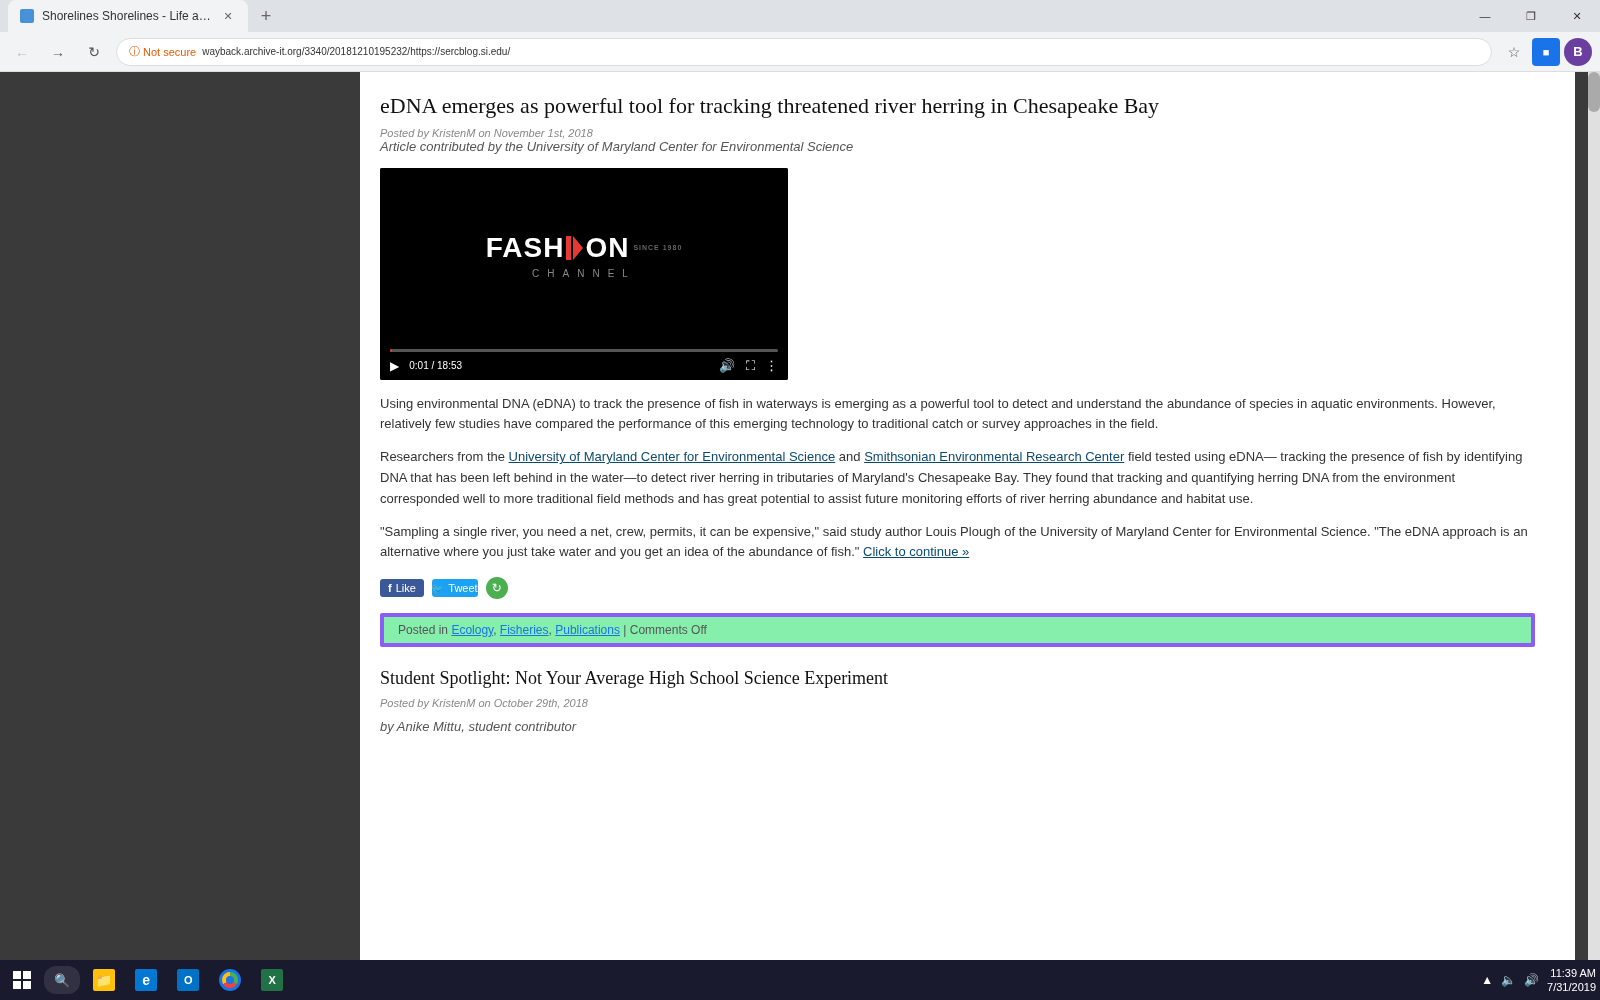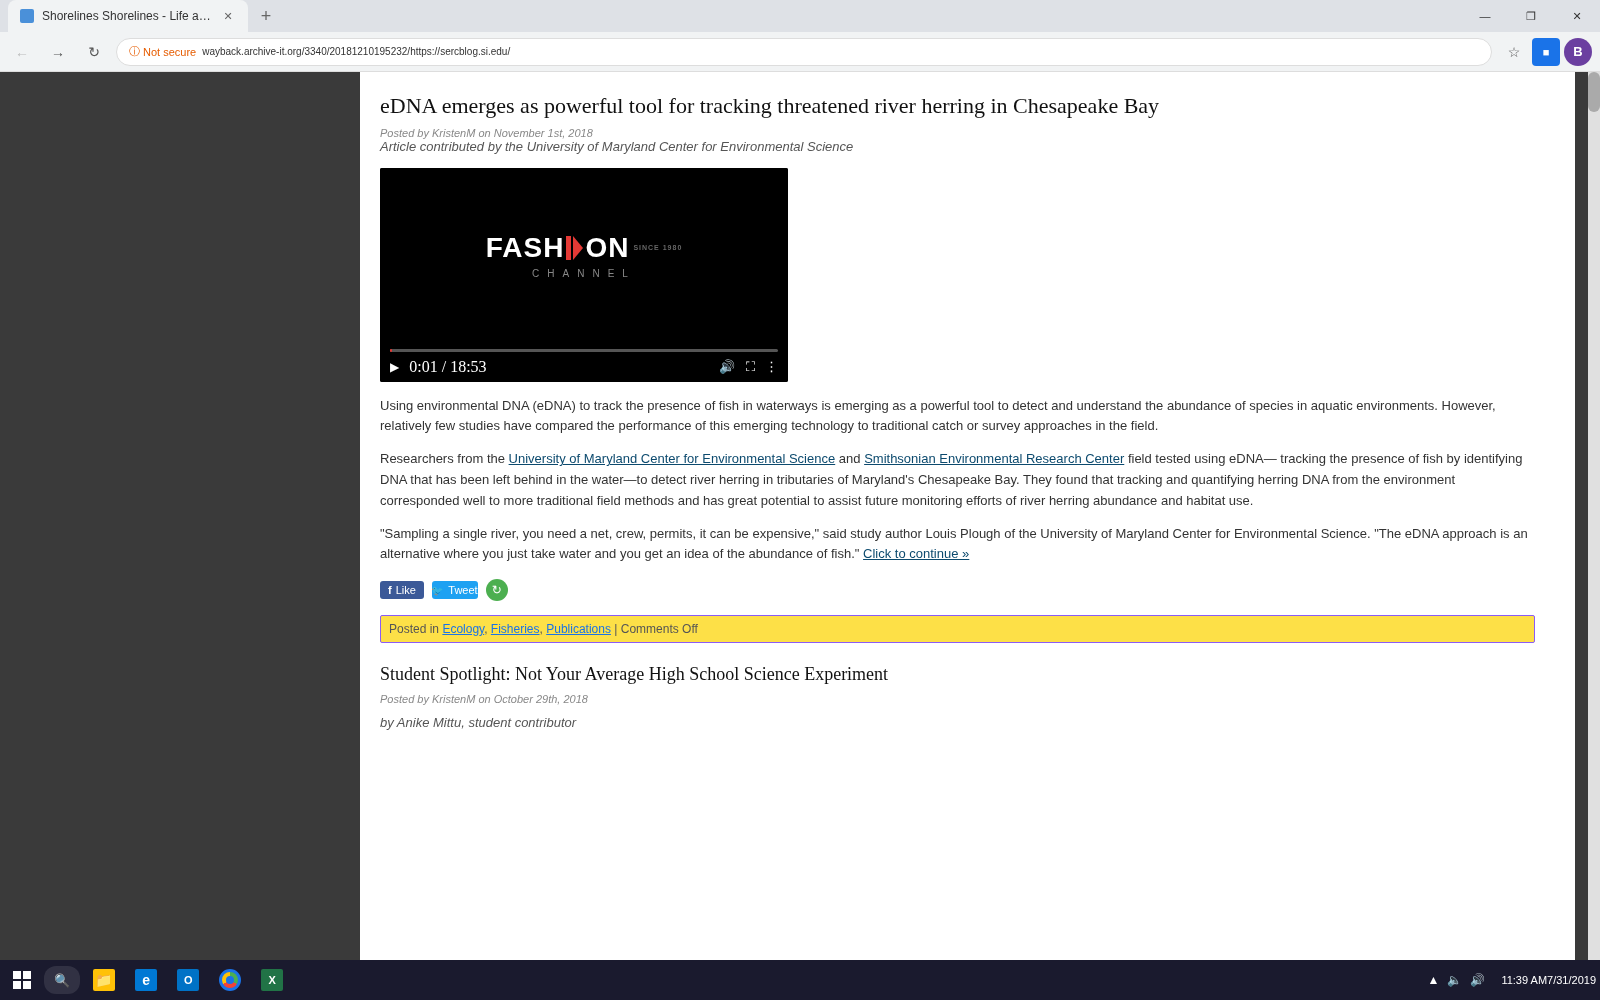--- a/index.html
+++ b/index.html
@@ -268,22 +268,21 @@
       align-items: center;
       gap: 10px;
     }
     .vc-btn {
       color: white;
       font-size: 12px;
       cursor: pointer;
     }
     .vc-time {
       color: white;
-      font-size: 16px;
-      font-family: Liberation Serif, serif;
+      font-size: 10px;
     }
     .vc-spacer { flex: 1; }
     .vc-icon {
       color: white;
       font-size: 13px;
       cursor: pointer;
     }
 
     
     .article-body {
@@ -350,23 +349,23 @@
       height: 22px;
       display: flex;
       align-items: center;
       justify-content: center;
       font-size: 12px;
       cursor: pointer;
     }
 
     
     .posted-in-bar {
-      background: #fde047;
-      border: 1px solid #8b5cf6;
-      padding: 6px 8px;
+      background: #86efac;
+      border: 4px solid #8b5cf6;
+      padding: 6px 14px;
       font-size: 12px;
       color: #555;
       margin-bottom: 20px;
       border-radius: 2px;
     }
     .posted-in-bar a {
       color: #1a73e8;
       text-decoration: underline;
       cursor: pointer;
     }
@@ -454,27 +453,26 @@
       gap: 8px;
       padding-right: 8px;
     }
     .tray-icon {
       color: white;
       font-size: 12px;
       cursor: pointer;
     }
     .taskbar-clock {
       display: flex;
-      flex-direction: row;
+      flex-direction: column;
       align-items: flex-end;
       color: white;
       font-size: 11px;
       line-height: 1.3;
       cursor: pointer;
-      margin-left: 8px;
     }
 
     .video-logo-fashion {
       font-size: 28px;
       font-weight: 900;
       font-family: Liberation Sans, sans-serif;
       letter-spacing: 1px;
       color: white;
       display: flex;
       align-items: center;

